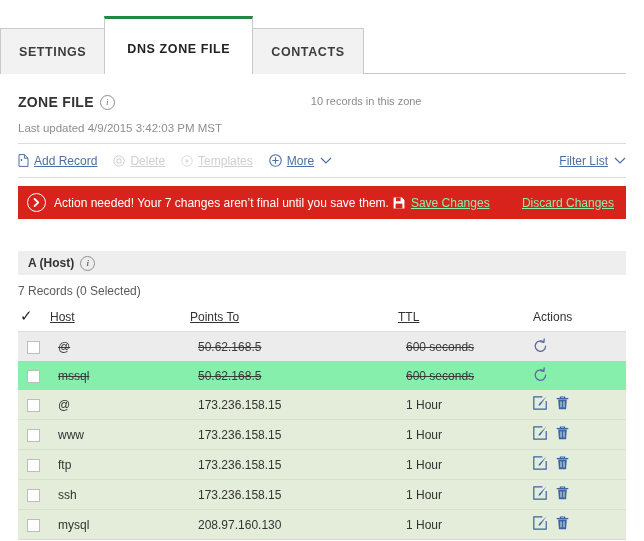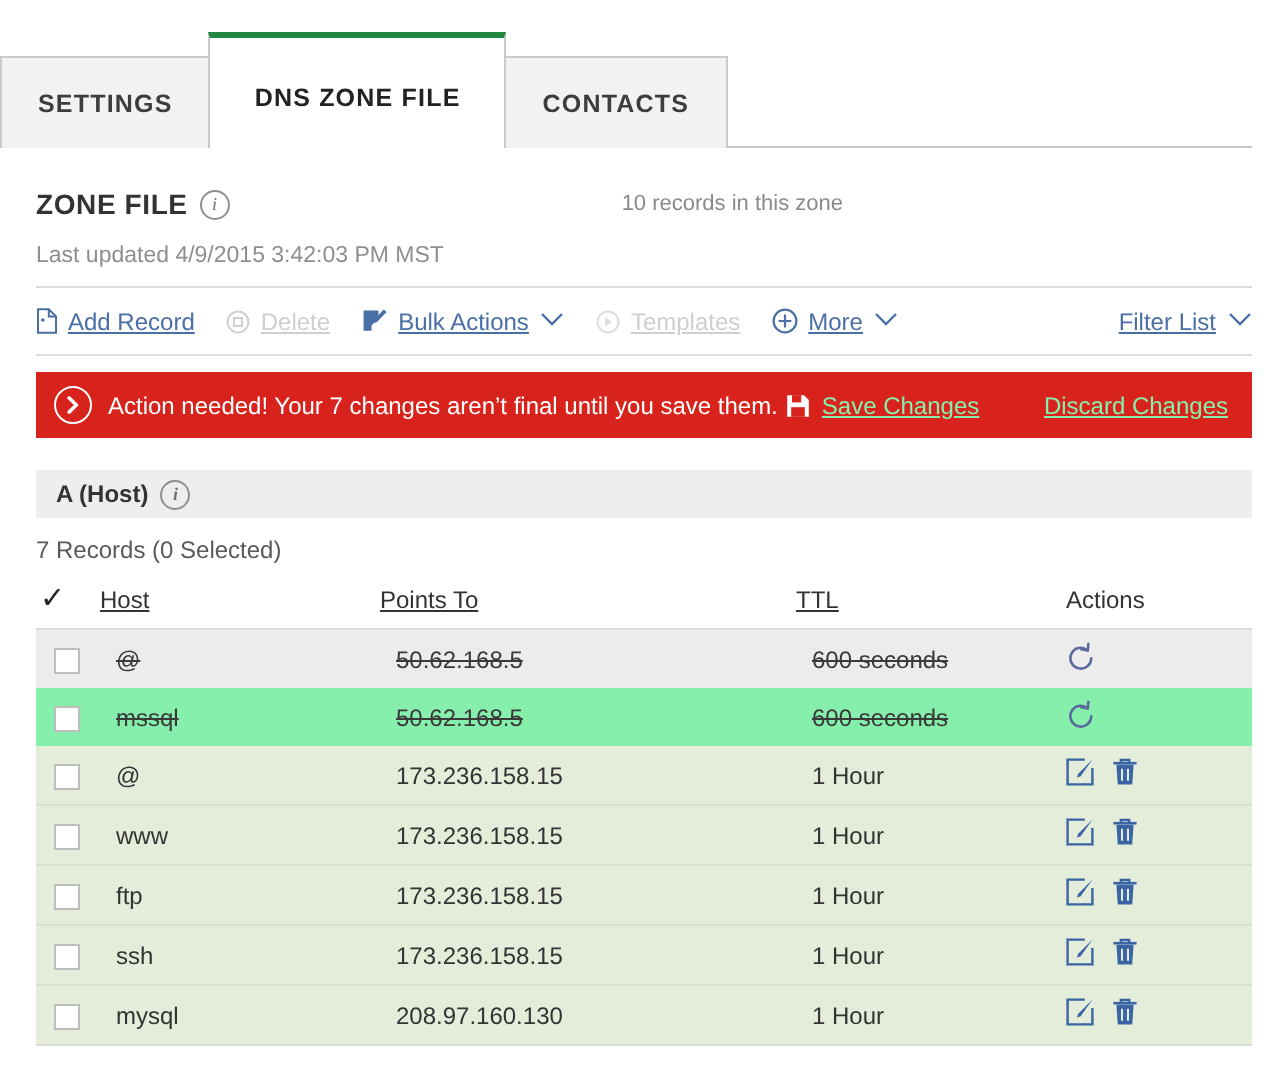--- a/index.html
+++ b/index.html
@@ -184,21 +184,21 @@
     text-decoration: underline;
     margin-left: 6px;
     white-space: nowrap;
     cursor: pointer;
   }
   .alert-link.discard { margin-left: auto; margin-right: 2px; }
   .save-ico { margin-left: 4px; display: inline-flex; align-items: center; }
 
   
   .section-head {
-    margin: 16px 18px 0 18px;
+    margin: 32px 18px 0 18px;
     background: #eeeeee;
     height: 24px;
     display: flex;
     align-items: center;
     padding: 0 10px;
     box-sizing: border-box;
     font-size: 12px;
     font-weight: bold;
     color: #333;
   }
@@ -310,34 +310,20 @@
   <div class="tool disabled">
     <span class="ico">
       <svg width="12" height="12" viewBox="0 0 12 12">
         <circle cx="6" cy="6" r="5.2" fill="none" stroke="#cfcfcf" stroke-width="1"></circle>
         <rect x="4" y="4" width="4" height="4" fill="none" stroke="#cfcfcf" stroke-width="1"></rect>
       </svg>
     </span>
     <span class="lbl">Delete</span>
   </div>
 
-  <div class="tool">
-    <span class="ico">
-      <svg width="13" height="13" viewBox="0 0 13 13">
-        <path d="M0.8 1.2 h7.4 v4 l-3.4 3.4 v2.8 H0.8 Z" fill="#4a6fa6"></path>
-        <path d="M12.3 2.0 L10.9 0.7 L6.1 5.6 l-0.6 2.0 l2.0 -0.6 Z" fill="#4a6fa6"></path>
-      </svg>
-    </span>
-    <span class="lbl">Bulk Actions</span>
-    <span class="caret">
-      <svg width="12" height="7" viewBox="0 0 12 7">
-          <path d="M1 1 L6 6 L11 1" fill="none" stroke="#4a6fa6" stroke-width="1.2"></path>
-        </svg>
-    </span>
-  </div>
 
   <div class="tool disabled">
     <span class="ico">
       <svg width="12" height="12" viewBox="0 0 12 12">
         <circle cx="6" cy="6" r="5.2" fill="none" stroke="#dcdcdc" stroke-width="1"></circle>
         <path d="M4.6 3.6 L8 6 L4.6 8.4 Z" fill="#dcdcdc"></path>
       </svg>
     </span>
     <span class="lbl">Templates</span>
   </div>

